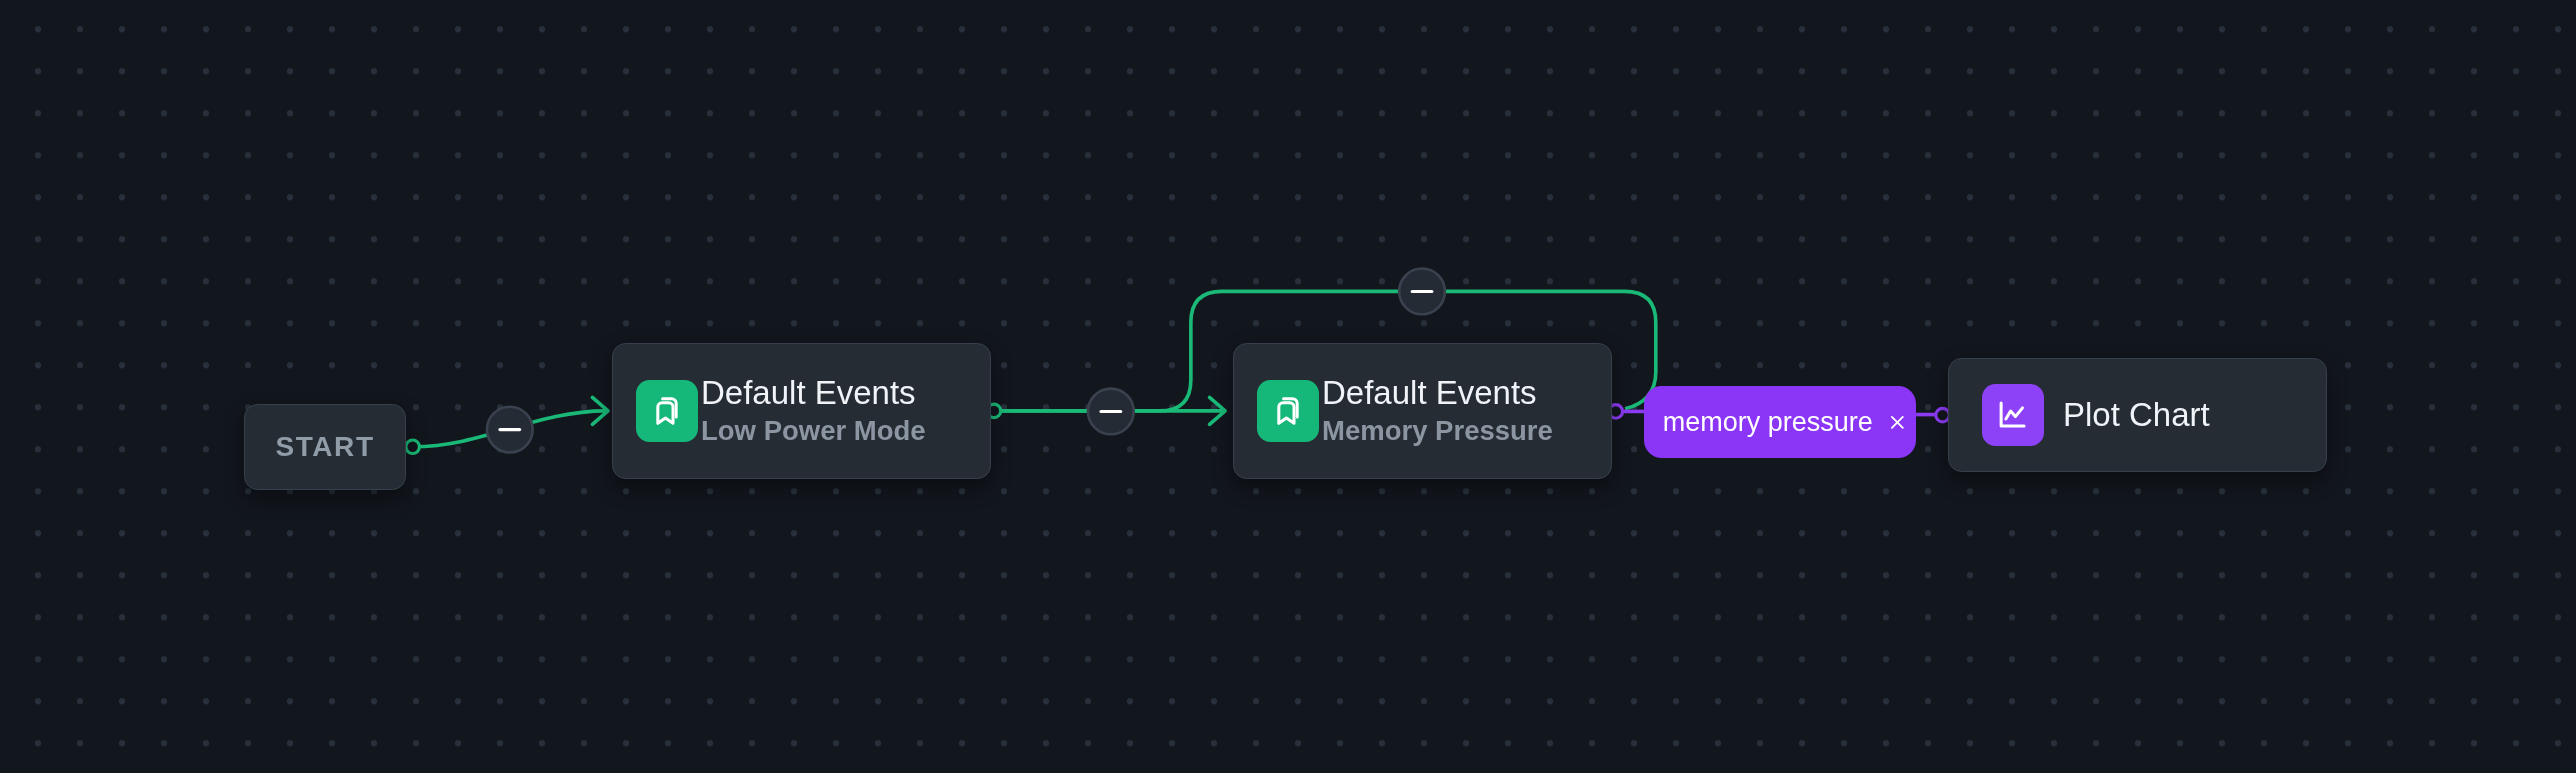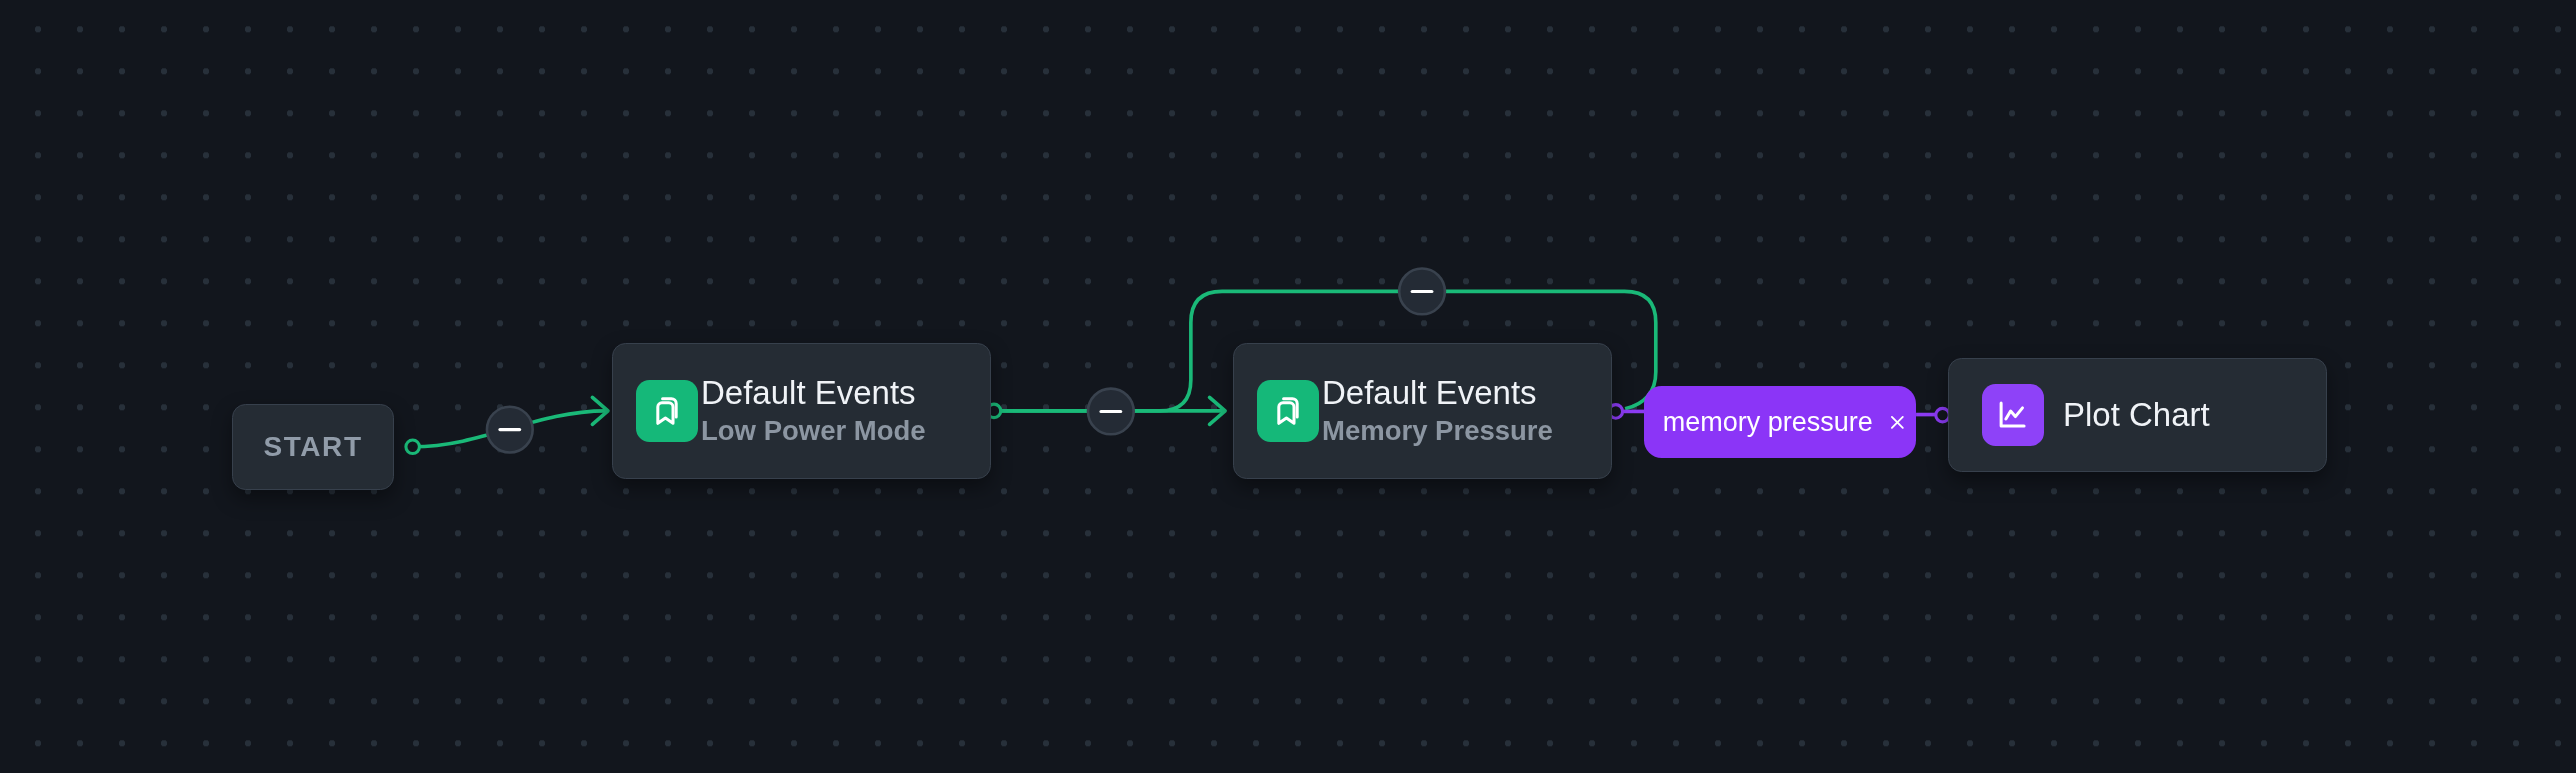--- a/index.html
+++ b/index.html
@@ -17,21 +17,21 @@
   svg.wires{position:absolute;left:0;top:0;}
   .node{
     position:absolute;
     background:#252c34;
     border:1.6px solid #37404c;
     border-radius:13.5px;
     display:flex;align-items:center;
     box-shadow:0 8.3px 20px rgba(0,0,0,.38);
   }
   .node-start{
-    left:232px;top:404px;width:162px;height:86px;
+    left:244px;top:404px;width:162px;height:86px;
     justify-content:center;
   }
   .start-label{
     color:#919ca9;font-size:28px;font-weight:700;letter-spacing:1.6px;
   }
   .node-event{padding-left:23px;gap:3px;}
   .node-lowpower{left:612px;top:343px;width:379px;height:136px;}
   .node-mempressure{left:1233px;top:343px;width:379px;height:136px;}
   .node-plot{left:1948px;top:358px;width:379px;height:114px;padding-left:33px;gap:19px;}
   .icon-box{

